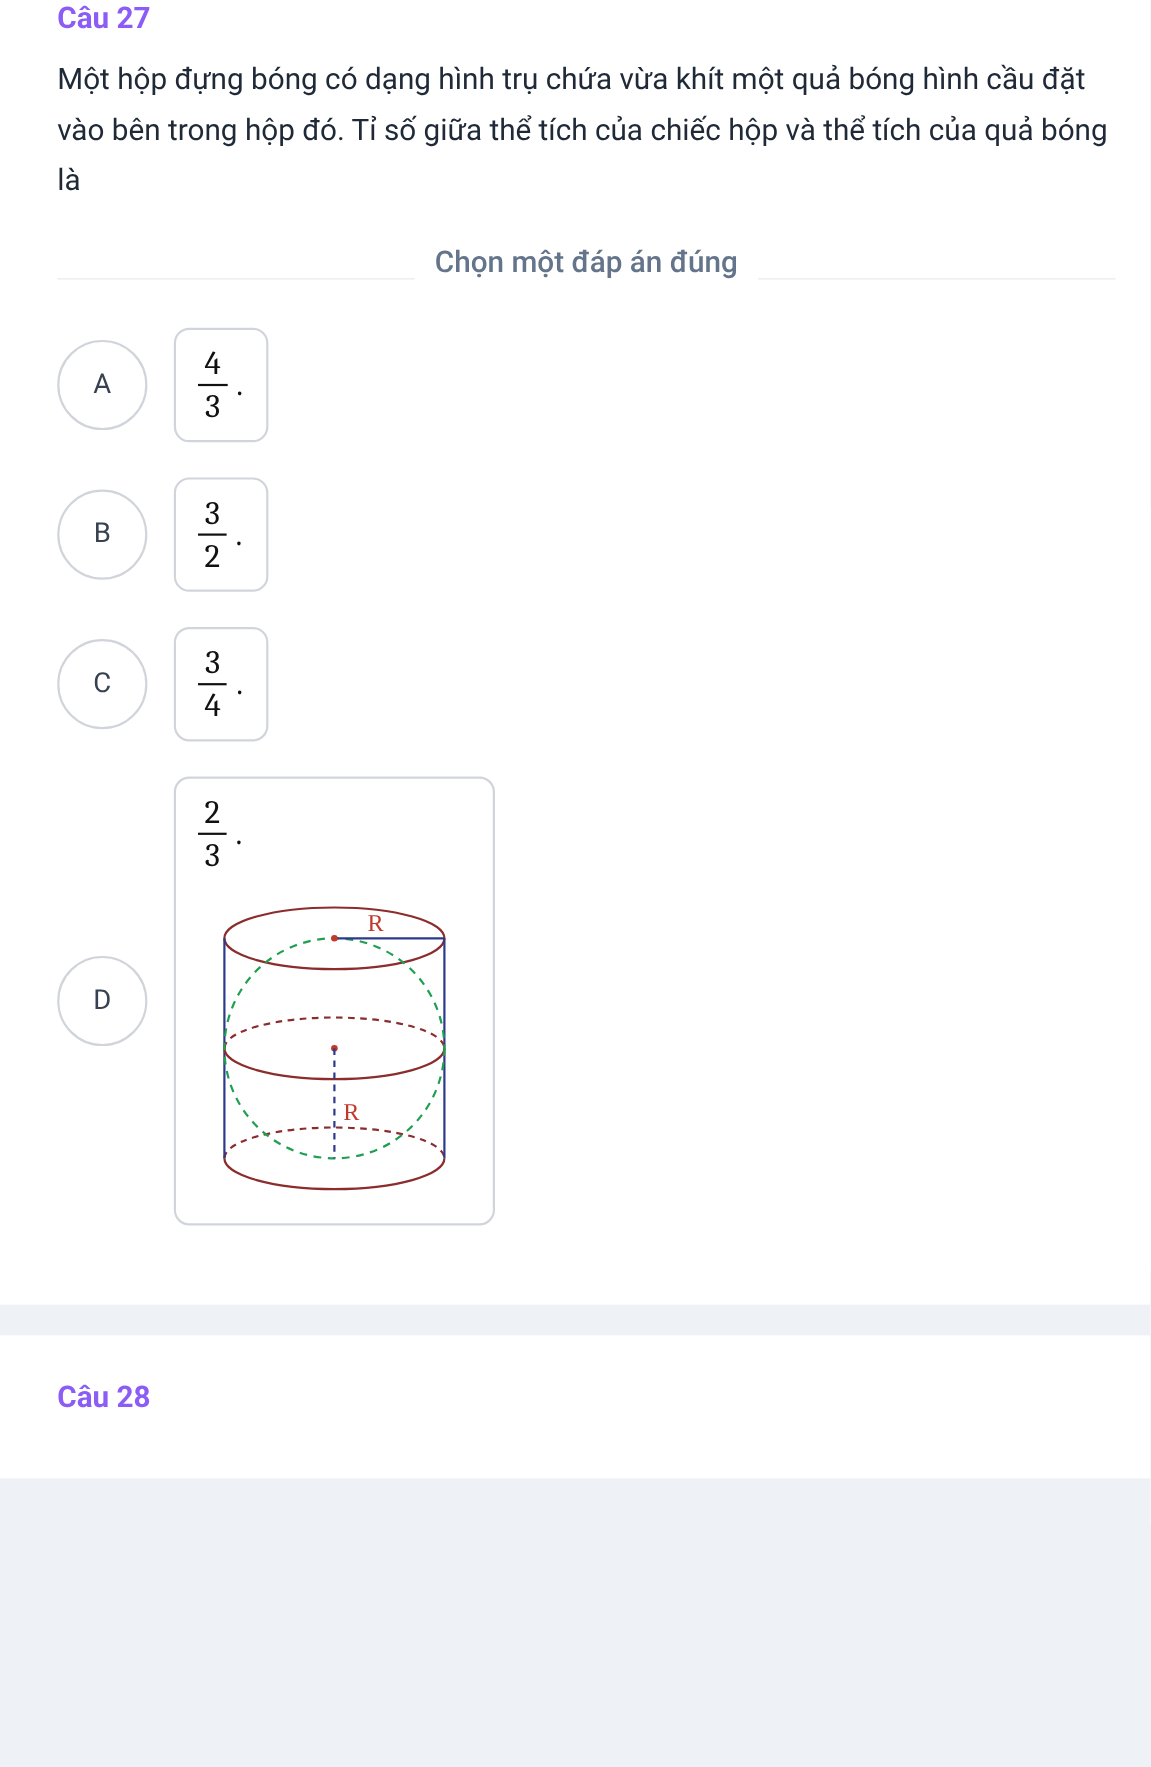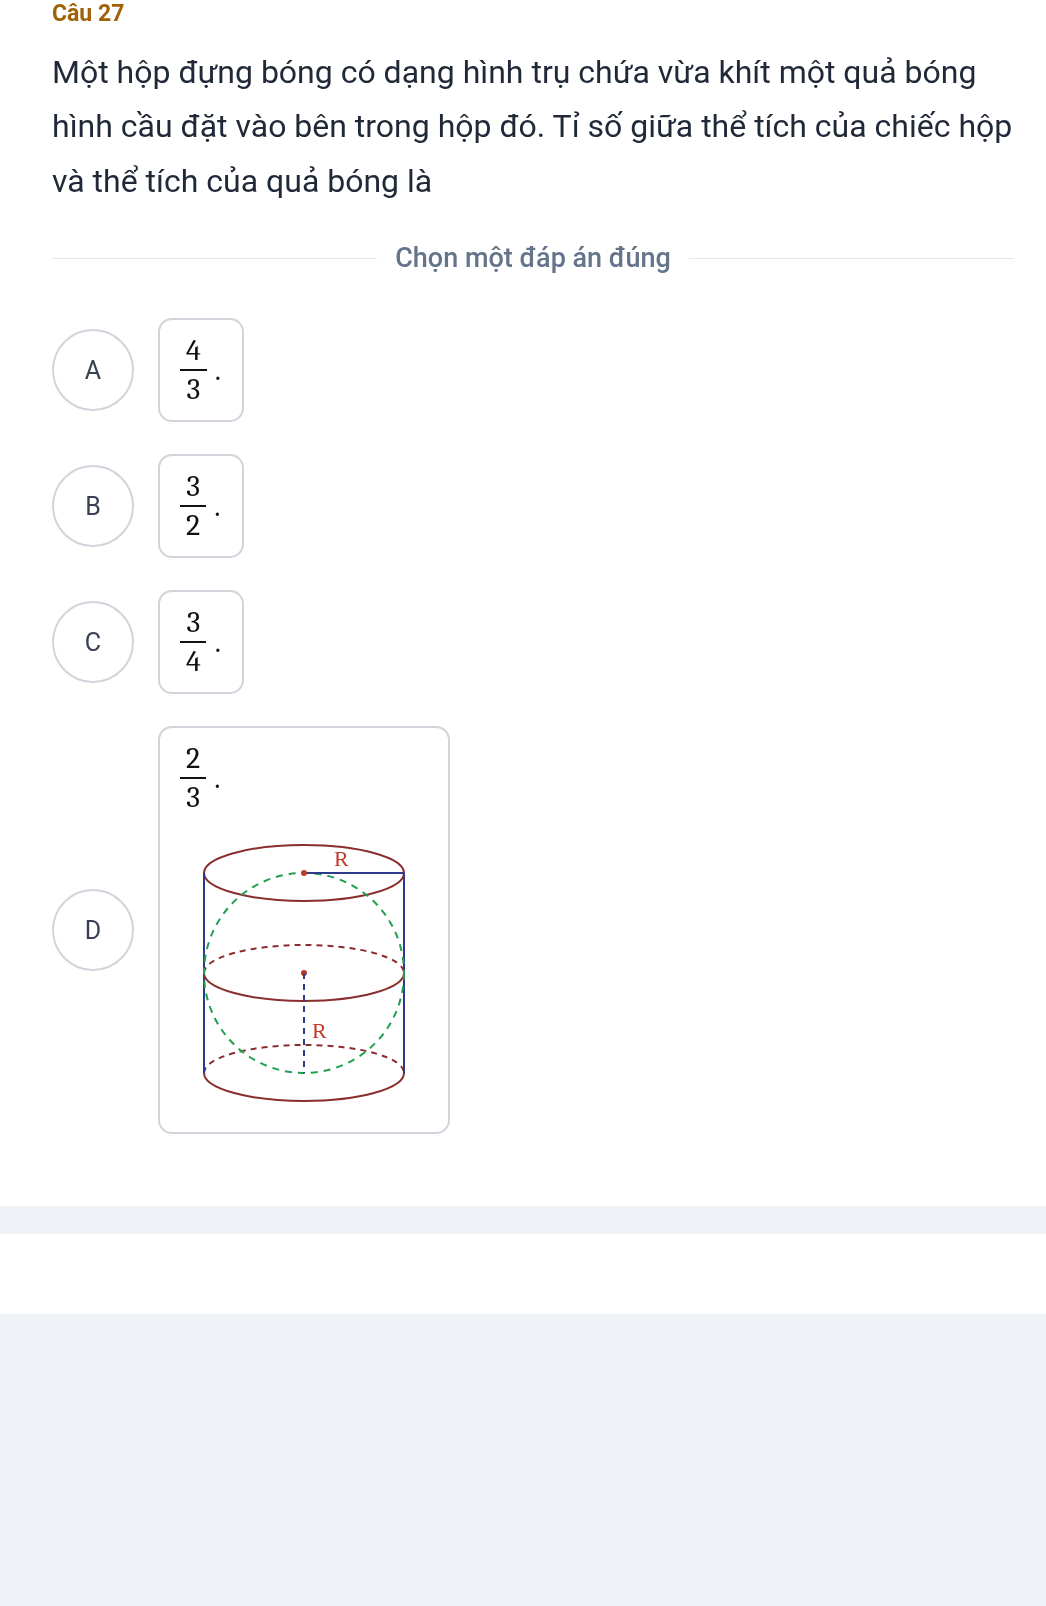--- a/index.html
+++ b/index.html
@@ -8,33 +8,33 @@
     background: #eef1f5;
     width: 1046px;
     color: #1f2937;
   }
   .question-card {
     background: #fff;
     padding: 0 32px 40px 52px;
     margin-bottom: 28px;
   }
   .q-title {
-    font-size: 23px;
+    font-size: 27px;
     font-weight: 700;
-    color: #a16207;
+    color: #8b5cf6;
     margin-bottom: 18px;
   }
   .q-body {
-    font-size: 32px;
+    font-size: 27px;
     line-height: 1.7;
     color: #1f2937;
   }
   .instruction-row {
     display: flex;
-    align-items: center;
+    align-items: flex-end;
     margin: 34px 0 44px 0;
   }
   .instruction-row .line {
     flex: 1;
     height: 1px;
     background: #e5e7eb;
   }
   .instruction-row .txt {
     color: #64748b;
     font-size: 27px;
@@ -173,13 +173,14 @@
         <circle cx="120" cy="145" r="3" fill="#c0392b"></circle>
 
         <line x1="120" y1="145" x2="120" y2="245" stroke="#2d3a8b" stroke-width="2" stroke-dasharray="6,5"></line>
         <text x="128" y="210" fill="#c0392b" font-family="serif" font-size="22">R</text>
       </svg>
     </div>
   </div>
 </div>
 
 <div class="question-card" style="padding-top:40px;">
+  <div class="q-title">Câu 28</div>
 </div>
 
 </body></html>

